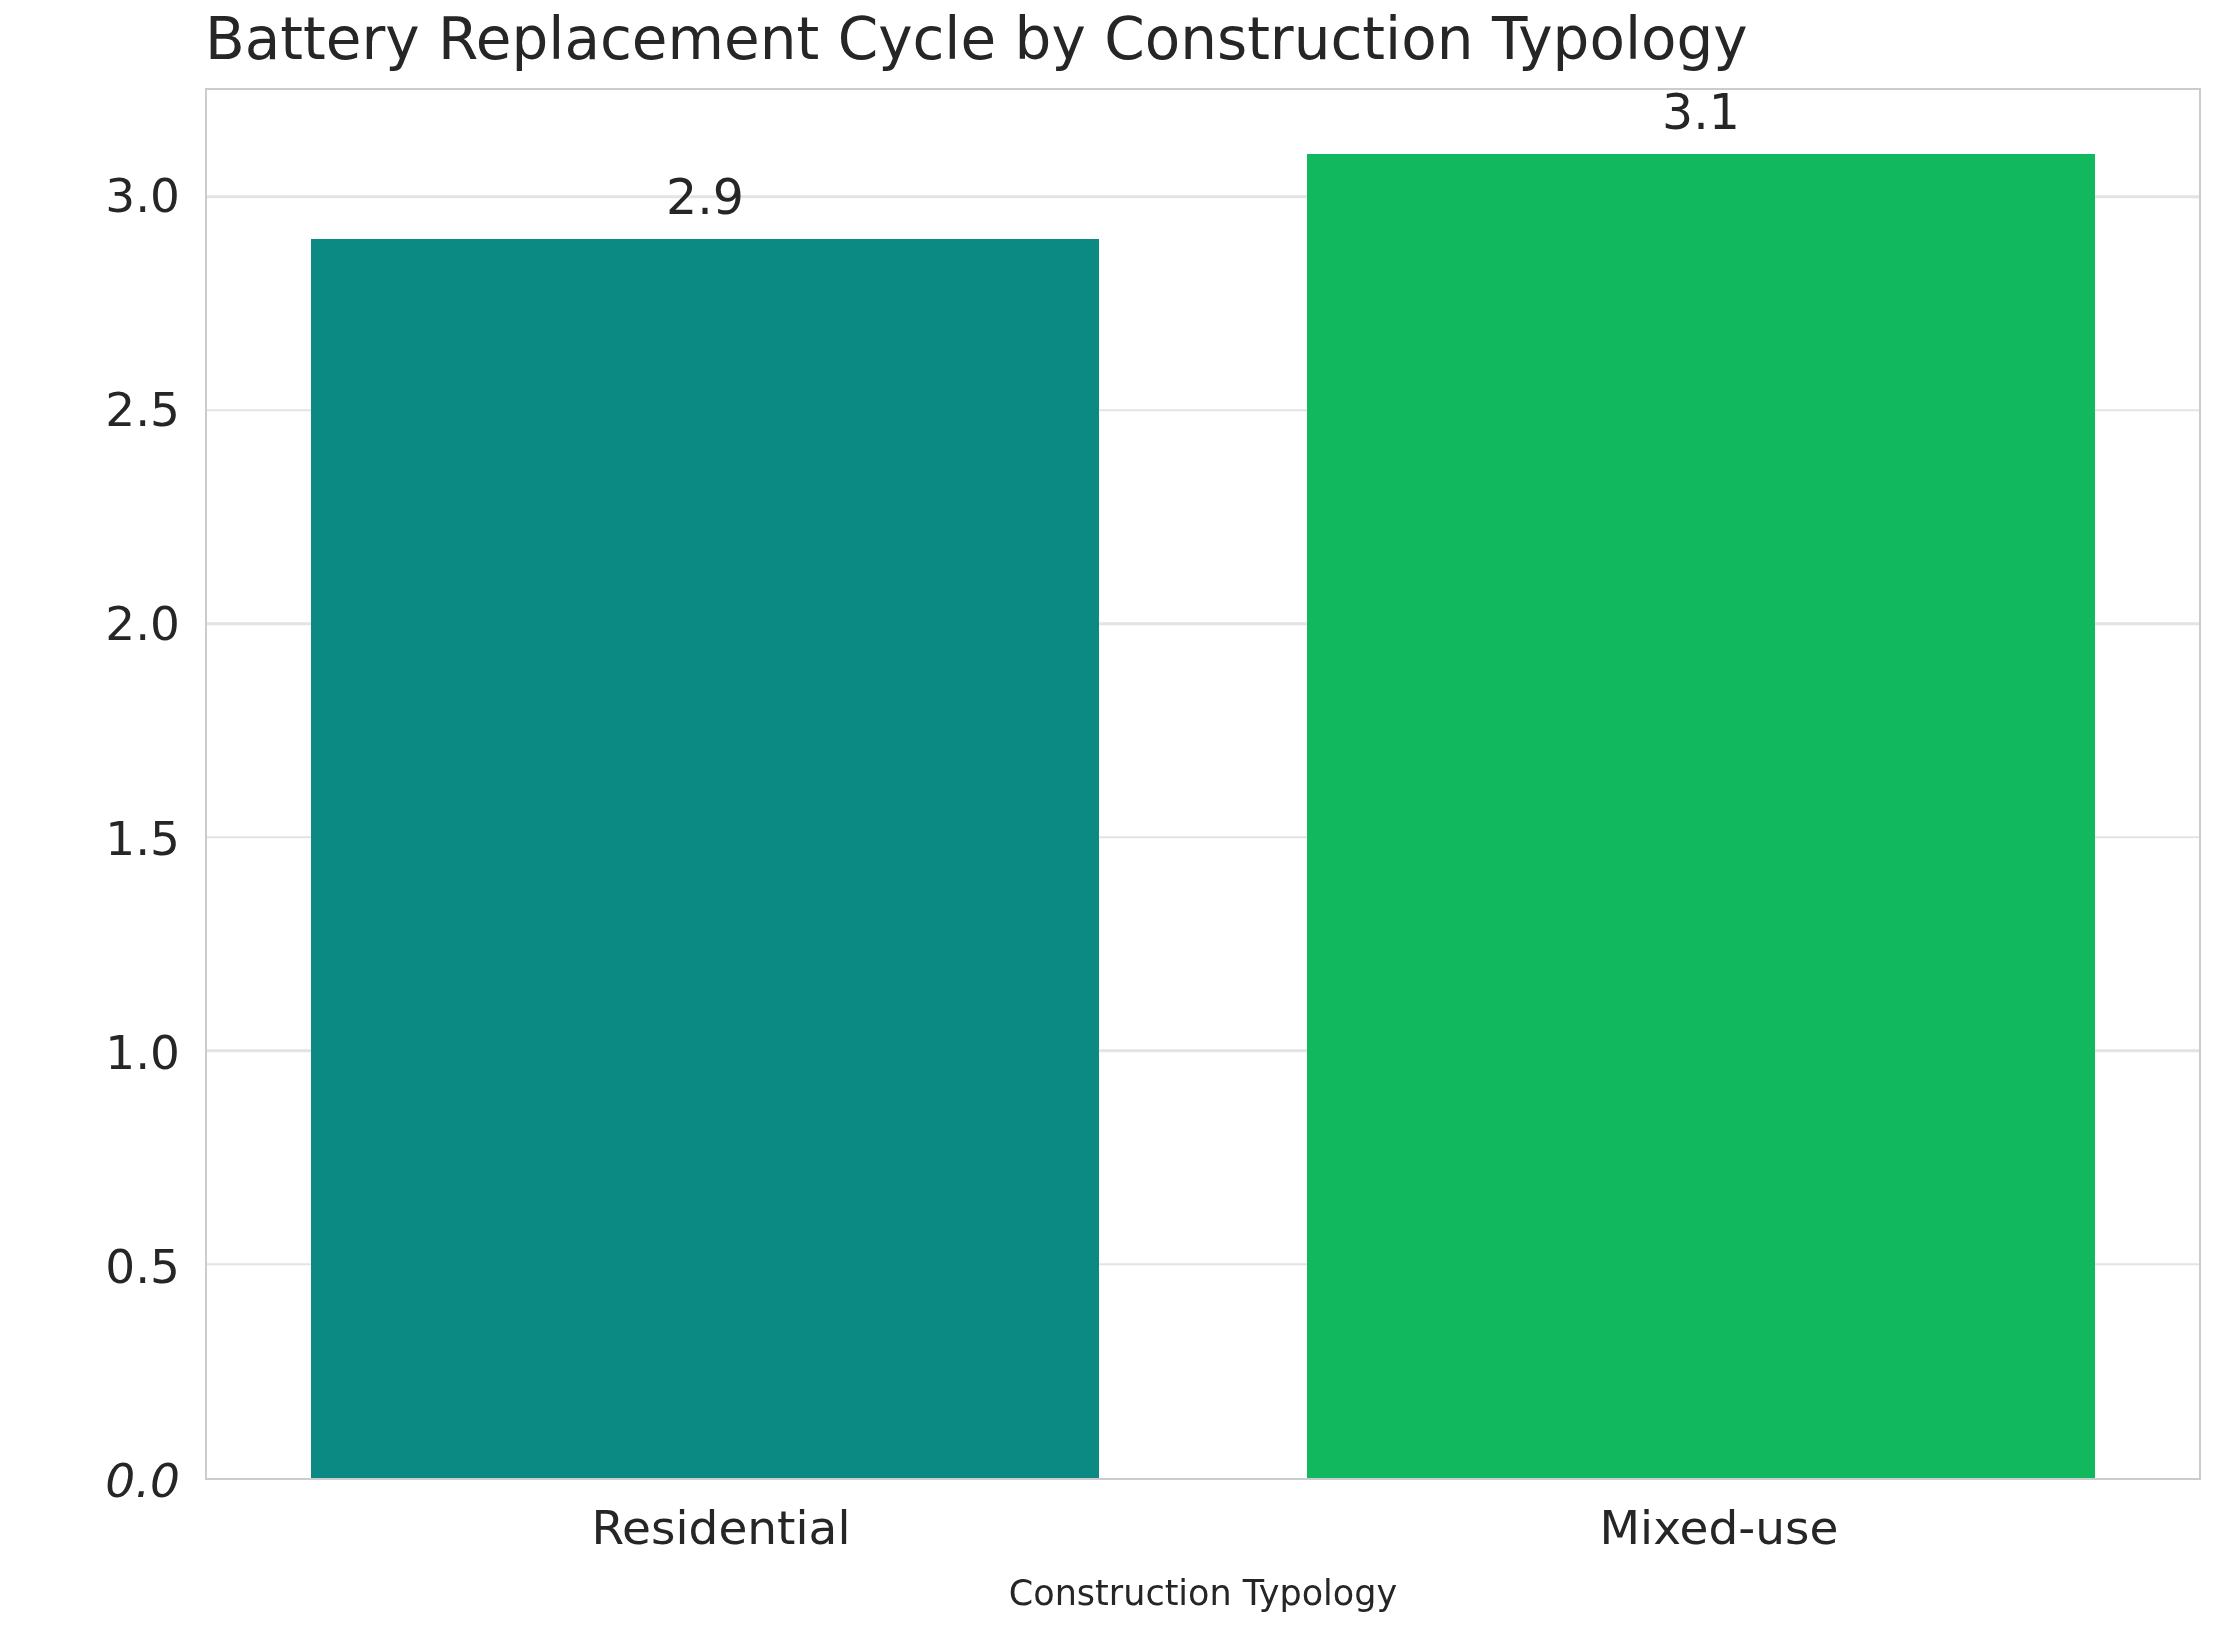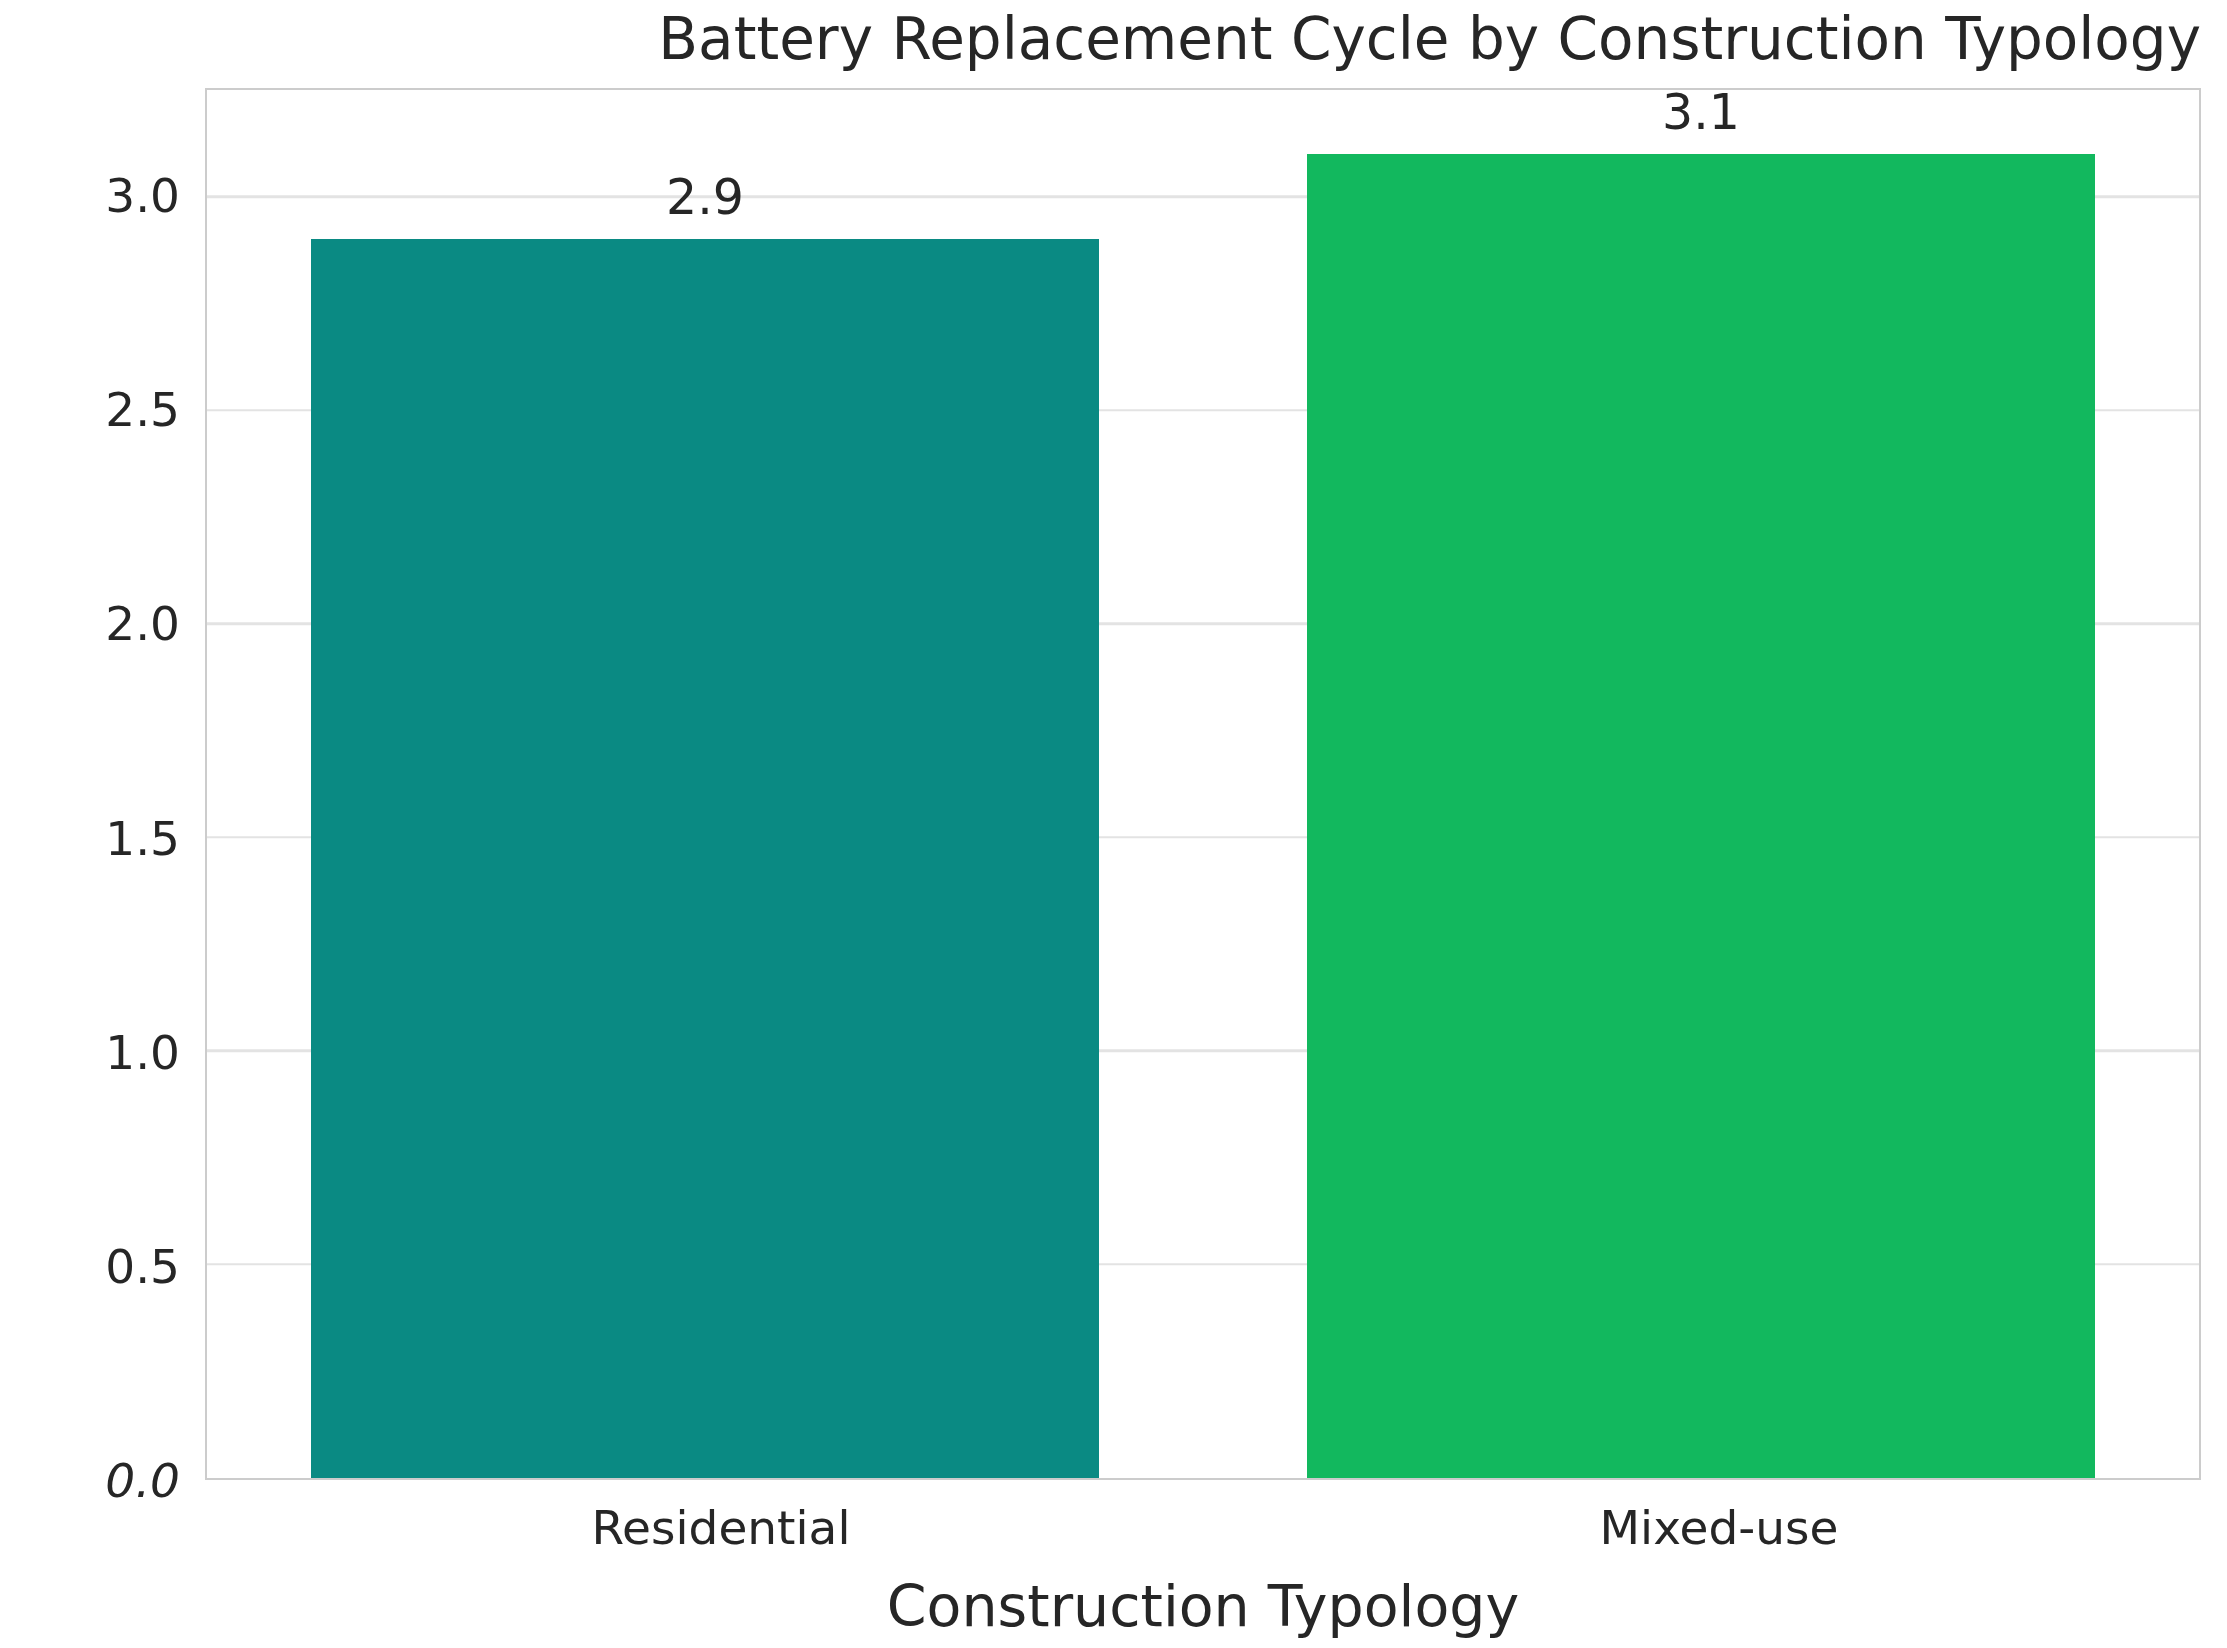--- a/index.html
+++ b/index.html
@@ -14,21 +14,21 @@
     height: 1649px;
     background: var(--bg, #ffffff);
     overflow: hidden;
     color: var(--text, #262626);
   }
   .chart-title {
     position: absolute;
     left: 205px;
     width: 1996px;
     top: 5px;
-    text-align: right;
+    text-align: left;
     font-size: 58px;
     line-height: 1.2;
     color: var(--text, #262626);
     white-space: nowrap;
   }
   .plot-area {
     position: absolute;
     left: 205px;
     top: 88px;
     width: 1996px;
@@ -116,21 +116,21 @@
     font-size: 47px;
     line-height: 1.2;
     color: var(--text, #262626);
   }
   .x-axis-label {
     position: absolute;
     left: 205px;
     width: 1996px;
     top: 1572px;
     text-align: center;
-    font-size: 57px;
+    font-size: 35px;
     line-height: 1.2;
     color: var(--text, #262626);
   }
 </style>
 </head>
 <body>
 
 <div class="figure" style="--bg: #ffffff; --text: #262626; --grid: #e3e3e3; --spine: #cccccc;">
   <div class="chart-title">Battery Replacement Cycle by Construction Typology</div>
 

